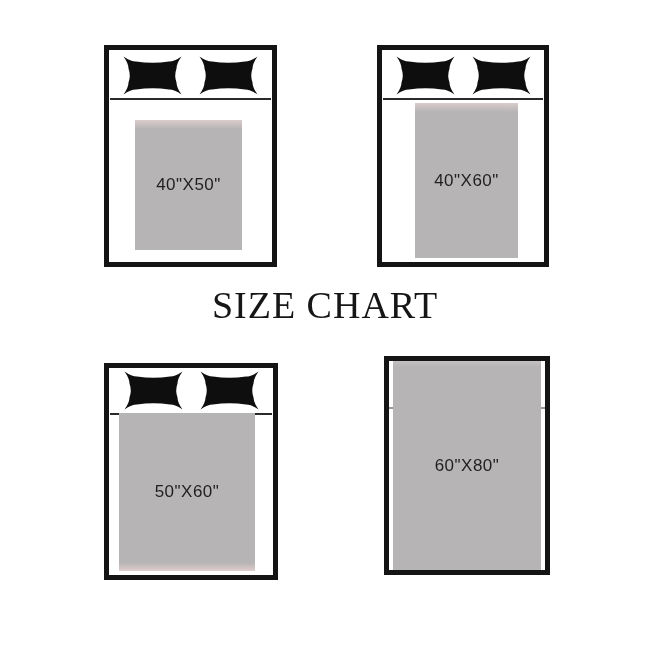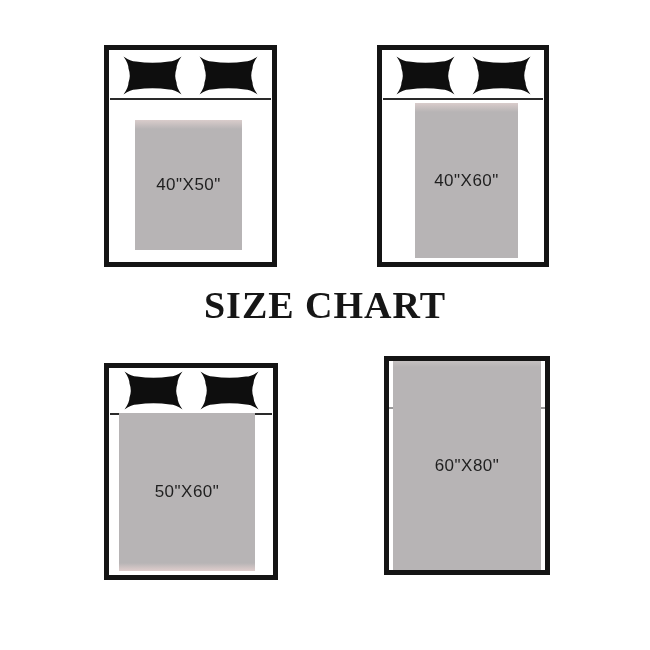--- a/index.html
+++ b/index.html
@@ -77,21 +77,21 @@
     color: #1f1f1f;
     letter-spacing: 0.5px;
     white-space: nowrap;
   }
 
   .chart-title {
     position: absolute;
     left: 0; right: 0; top: 285px;
     text-align: center;
     font-family: "Liberation Serif", serif;
-    font-weight: bold;
+    font-weight: normal;
     font-size: 38px;
     letter-spacing: 1px;
     color: #161616;
     line-height: 1.1;
   }
 
   .edge-tick {
     position: absolute;
     top: 46px;
     width: 4px;

